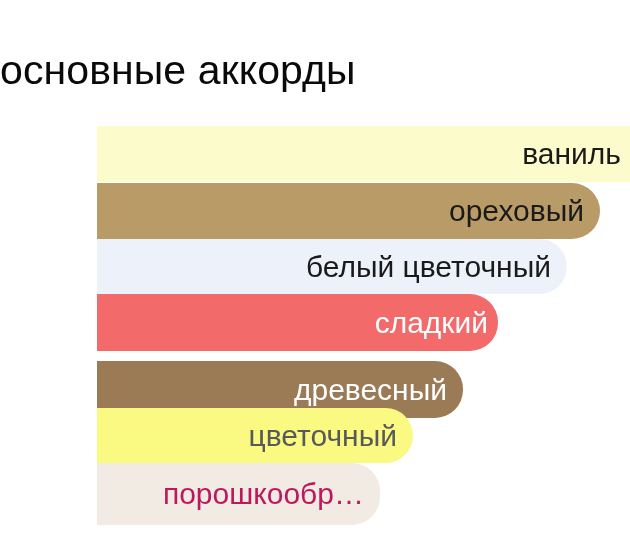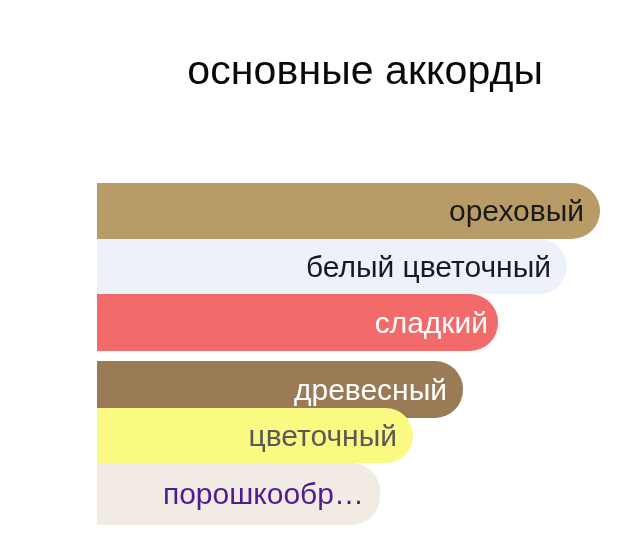--- a/index.html
+++ b/index.html
@@ -19,21 +19,21 @@
     inset: 0;
     width: 630px;
     height: 540px;
     background: #ffffff;
   }
   #chart-title {
     position: absolute;
     left: 0;
     top: 46px;
     width: 543px;
-    text-align: right;
+    text-align: left;
     font-size: 41px;
     line-height: 48px;
     color: #0a0a0a;
     font-weight: 400;
     letter-spacing: 0.1px;
     white-space: nowrap;
   }
   #bars-layer {
     position: absolute;
     left: 0;
@@ -72,20 +72,24 @@
 </style>
 </head>
 <body style="background: rgb(255, 255, 255);">
 
 <div id="chart-root" style="background: rgb(255, 255, 255);">
 
   <div id="chart-title" style="color: rgb(10, 10, 10);">основные аккорды</div>
 
   <div id="bars-layer">
 
+    <div class="bar-row" style="top: 126px; height: 56px;">
+      <div class="bar-shape" style="background: rgb(252, 251, 204); width: 540px; border-top-right-radius: 0px; border-bottom-right-radius: 0px;"></div>
+      <div class="bar-label" style="left: 97px; width: 540px; color: rgb(26, 26, 26);">ваниль</div>
+    </div>
 
     <div class="bar-row" style="top: 183px; height: 56px;">
       <div class="bar-shape" style="background: rgb(185, 155, 104); width: 503px; border-top-right-radius: 28px; border-bottom-right-radius: 28px;"></div>
       <div class="bar-label" style="left: 97px; width: 503px; color: rgb(26, 26, 26);">ореховый</div>
     </div>
 
     <div class="bar-row" style="top: 239px; height: 55px;">
       <div class="bar-shape" style="background: rgb(237, 242, 250); width: 470px; border-top-right-radius: 28px; border-bottom-right-radius: 28px;"></div>
       <div class="bar-label" style="left: 97px; width: 470px; color: rgb(26, 26, 26);">белый цветочный</div>
     </div>
@@ -100,17 +104,17 @@
       <div class="bar-label" style="left: 97px; width: 366px; color: rgb(255, 255, 255);">древесный</div>
     </div>
 
     <div class="bar-row" style="top: 408px; height: 55px;">
       <div class="bar-shape" style="background: rgb(250, 250, 130); width: 316px; border-top-right-radius: 28px; border-bottom-right-radius: 28px;"></div>
       <div class="bar-label" style="left: 97px; width: 316px; color: rgb(89, 89, 89);">цветочный</div>
     </div>
 
     <div class="bar-row" style="top: 463px; height: 62px;">
       <div class="bar-shape" style="background: rgb(242, 235, 227); width: 283px; border-top-right-radius: 28px; border-bottom-right-radius: 28px;"></div>
-      <div class="bar-label" style="left: 97px; width: 283px; color: #4c1d95;">порошкообр…</div>
+      <div class="bar-label" style="left: 97px; width: 283px; color: #be185d;">порошкообр…</div>
     </div>
 
   </div>
 </div>
 
 </body></html>

